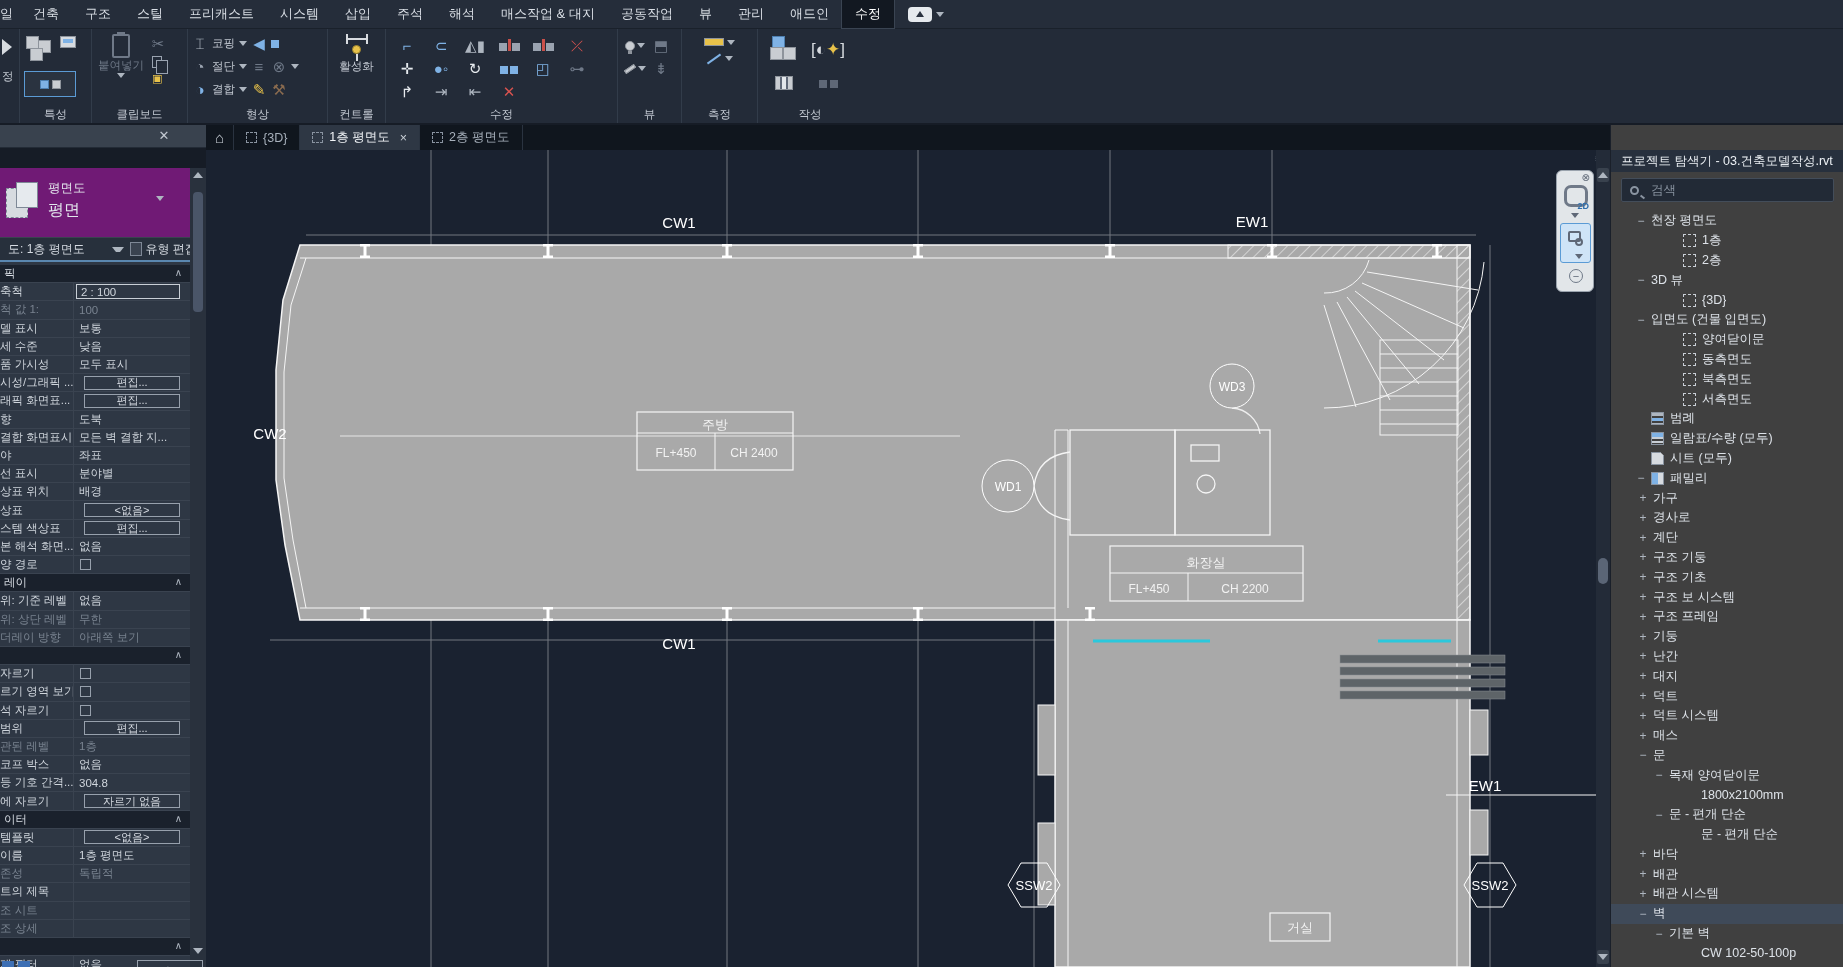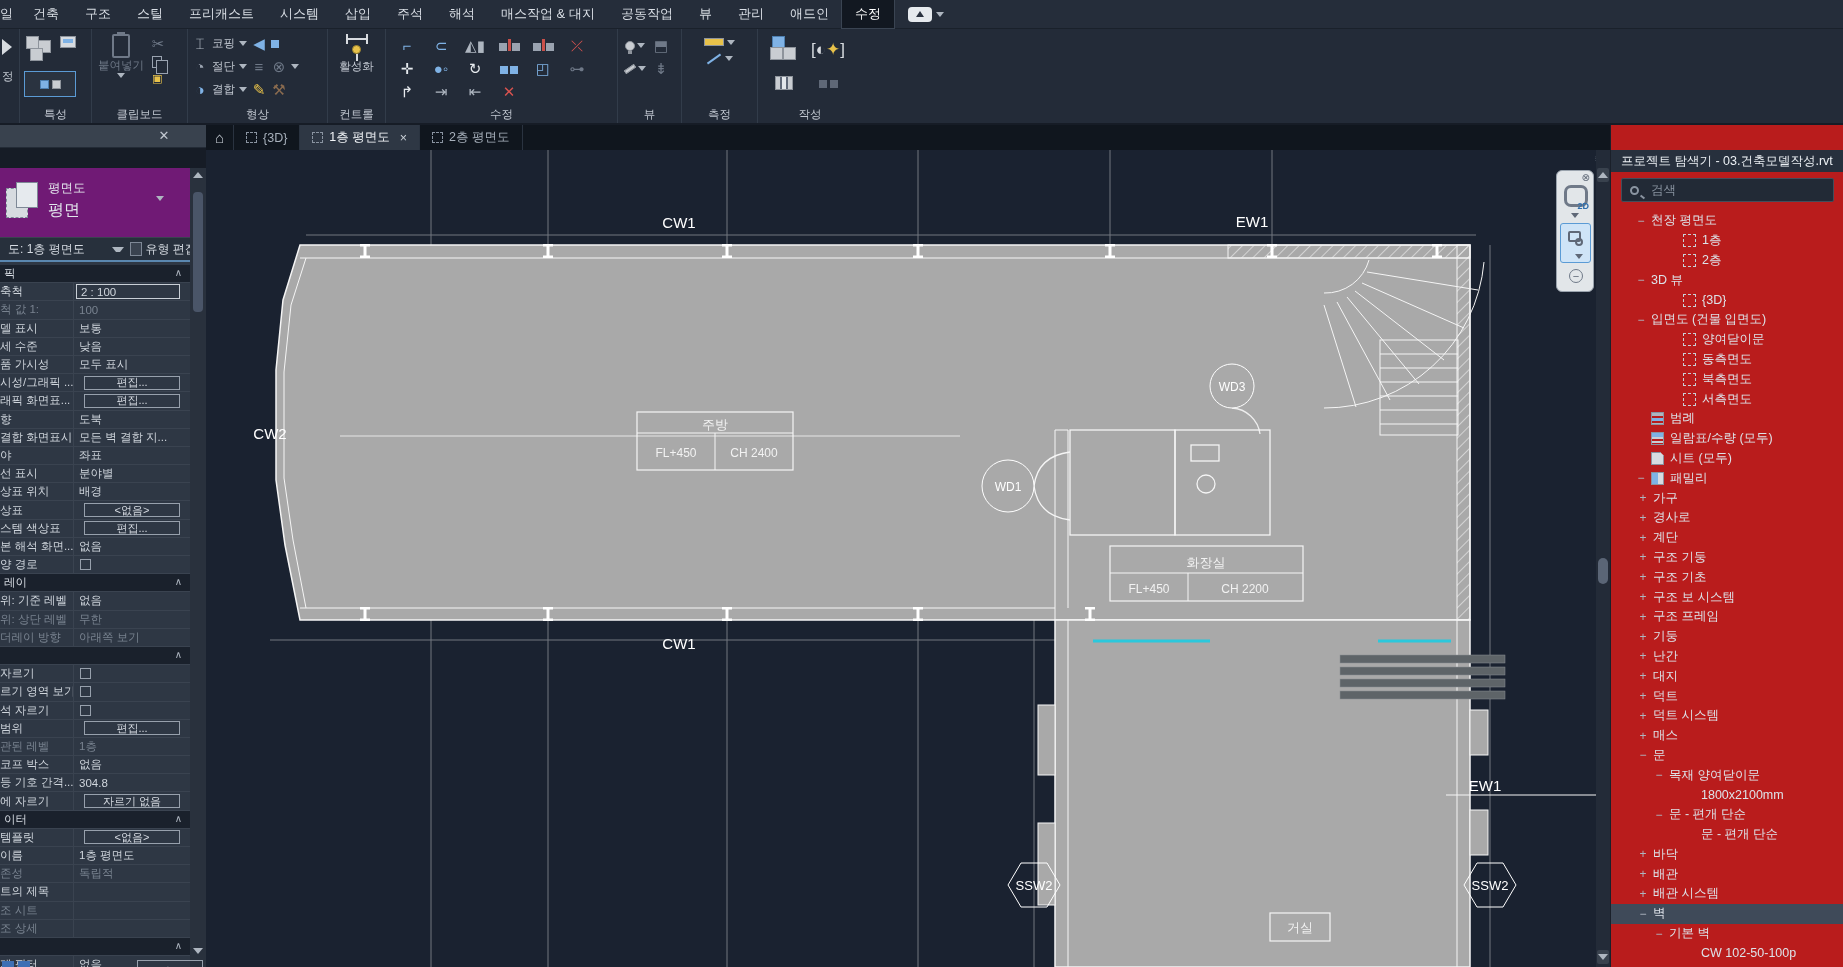--- a/index.html
+++ b/index.html
@@ -119,21 +119,21 @@
   #navbar-widget .wheel:after{content:"2D";position:absolute;right:-4px;bottom:-7px;font-size:9px;color:#2F6FAE;font-weight:bold;}
   #navbar-widget .c1{position:absolute;left:14px;top:42px;}
   #navbar-widget .zoombtn{position:absolute;left:3px;top:52px;width:31px;height:40px;background:#CFE4F7;border:1px solid #5B9BD5;border-radius:3px;}
   #navbar-widget .zsq{position:absolute;left:7px;top:7px;width:13px;height:11px;border:2px solid #5F6877;border-radius:2px;}
   #navbar-widget .zmag{position:absolute;left:14px;top:14px;width:8px;height:8px;border:2px solid #5F6877;border-radius:50%;}
   #navbar-widget .c2{position:absolute;left:14px;top:30px;}
   #navbar-widget .minus{position:absolute;left:12px;top:98px;width:14px;height:14px;border:1px solid #6F7988;border-radius:50%;color:#5F6877;font-size:11px;line-height:12px;text-align:center;}
   .caretdark{width:0;height:0;border-left:4px solid transparent;border-right:4px solid transparent;border-top:5px solid #5F6877;}
 
   
-  #pbrowser{position:absolute;left:1610px;top:125px;width:233px;height:842px;background:#b91c1c;border-left:1px solid #1A202A;}
+  #pbrowser{position:absolute;left:1610px;top:125px;width:233px;height:842px;background:#404040;border-left:1px solid #1A202A;}
   #pb-title{position:absolute;left:0;top:25px;width:233px;height:22px;background:#27303D;color:#ECF0F4;font-size:12.5px;line-height:22px;padding-left:10px;white-space:nowrap;overflow:hidden;}
   #pb-search{position:absolute;left:10px;top:53px;width:213px;height:24px;background:#222A36;border:1px solid #434D5A;border-radius:2px;display:flex;align-items:center;}
   #pb-search .mag{width:9px;height:9px;border:2px solid #8A94A1;border-radius:50%;margin-left:8px;position:relative;}
   #pb-search .mag:after{content:"";position:absolute;left:8px;top:8px;width:5px;height:2px;background:#8A94A1;transform:rotate(40deg);}
   #pb-search input{background:transparent;border:none;outline:none;color:#C9CFD6;font-size:12.5px;margin-left:10px;width:170px;font-family:inherit;}
   #pb-search input::placeholder{color:#8A94A1;}
   #pb-tree{position:absolute;left:0;top:86px;width:233px;height:756px;overflow:hidden;font-size:12.5px;color:#DDE2E8;}
   .trow{height:19.8px;display:flex;align-items:center;white-space:nowrap;}
   .trow.sel{background:#3F4A59;}
   .trow .tg{width:12px;color:#AEB6C0;font-size:12px;text-align:center;margin-right:4px;flex:0 0 12px;}

